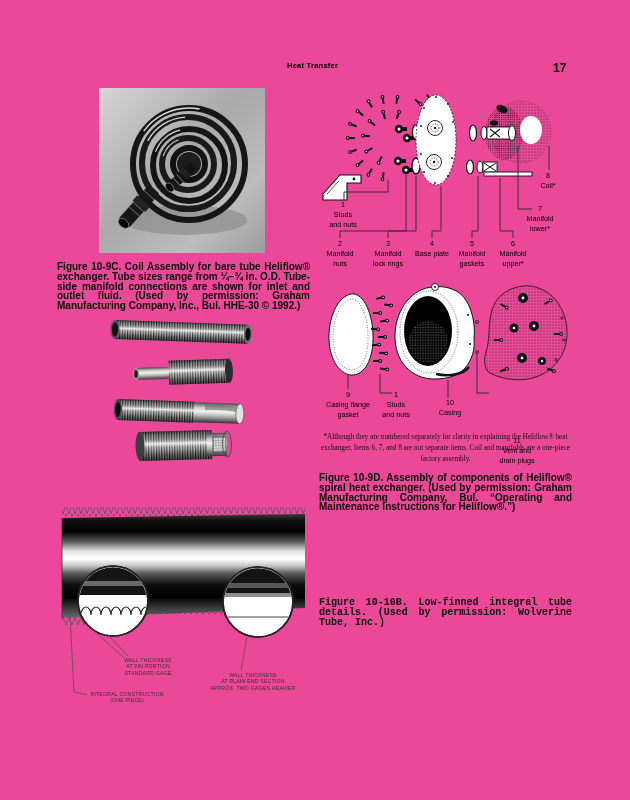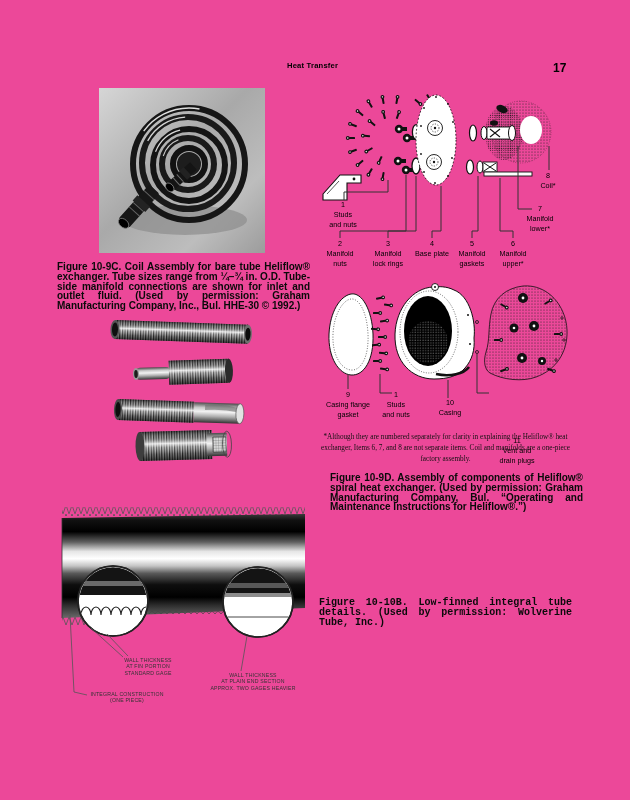--- a/index.html
+++ b/index.html
@@ -3,21 +3,21 @@
 <meta charset="utf-8">
 <style>
   html,body{margin:0;padding:0;background:#e8e8e8;}
   .page{position:relative;width:630px;height:800px;background:#ec4899;overflow:hidden;
         font-family:"Liberation Sans",sans-serif;color:#000;}
   .runhead{position:absolute;left:287px;top:61px;font-size:7.6px;font-weight:bold;letter-spacing:.2px;}
   .pagenum{position:absolute;left:553px;top:61px;font-size:12px;font-weight:bold;}
   .caption{position:absolute;font-size:10px;line-height:9.8px;font-weight:bold;text-align:justify;color:#0a0a0a;}
   .cap9c{left:57px;top:262px;width:253px;}
   .cap10a{left:57px;top:473px;width:253px;}
-  .cap9d{left:319px;top:473px;width:253px;margin-left:11px;}
+  .cap9d{left:319px;top:473px;width:253px;}
   .cap10b{left:319px;top:598px;width:253px;font-family:Liberation Mono, monospace;}
   .footnote{position:absolute;left:319px;top:432px;width:253px;font-size:7.2px;line-height:10.8px;font-weight:normal;text-align:center;color:#111;font-family:Liberation Serif, serif;}
   .figbox{position:absolute;}
   .lbl{position:absolute;font-size:7.2px;line-height:9.8px;text-align:center;white-space:pre-line;color:#000;}
   .callout{position:absolute;font-size:5.2px;line-height:6.3px;letter-spacing:.2px;color:#333;text-align:center;white-space:pre-line;}
   svg{display:block;}
 </style>
 </head>
 <body>
 

